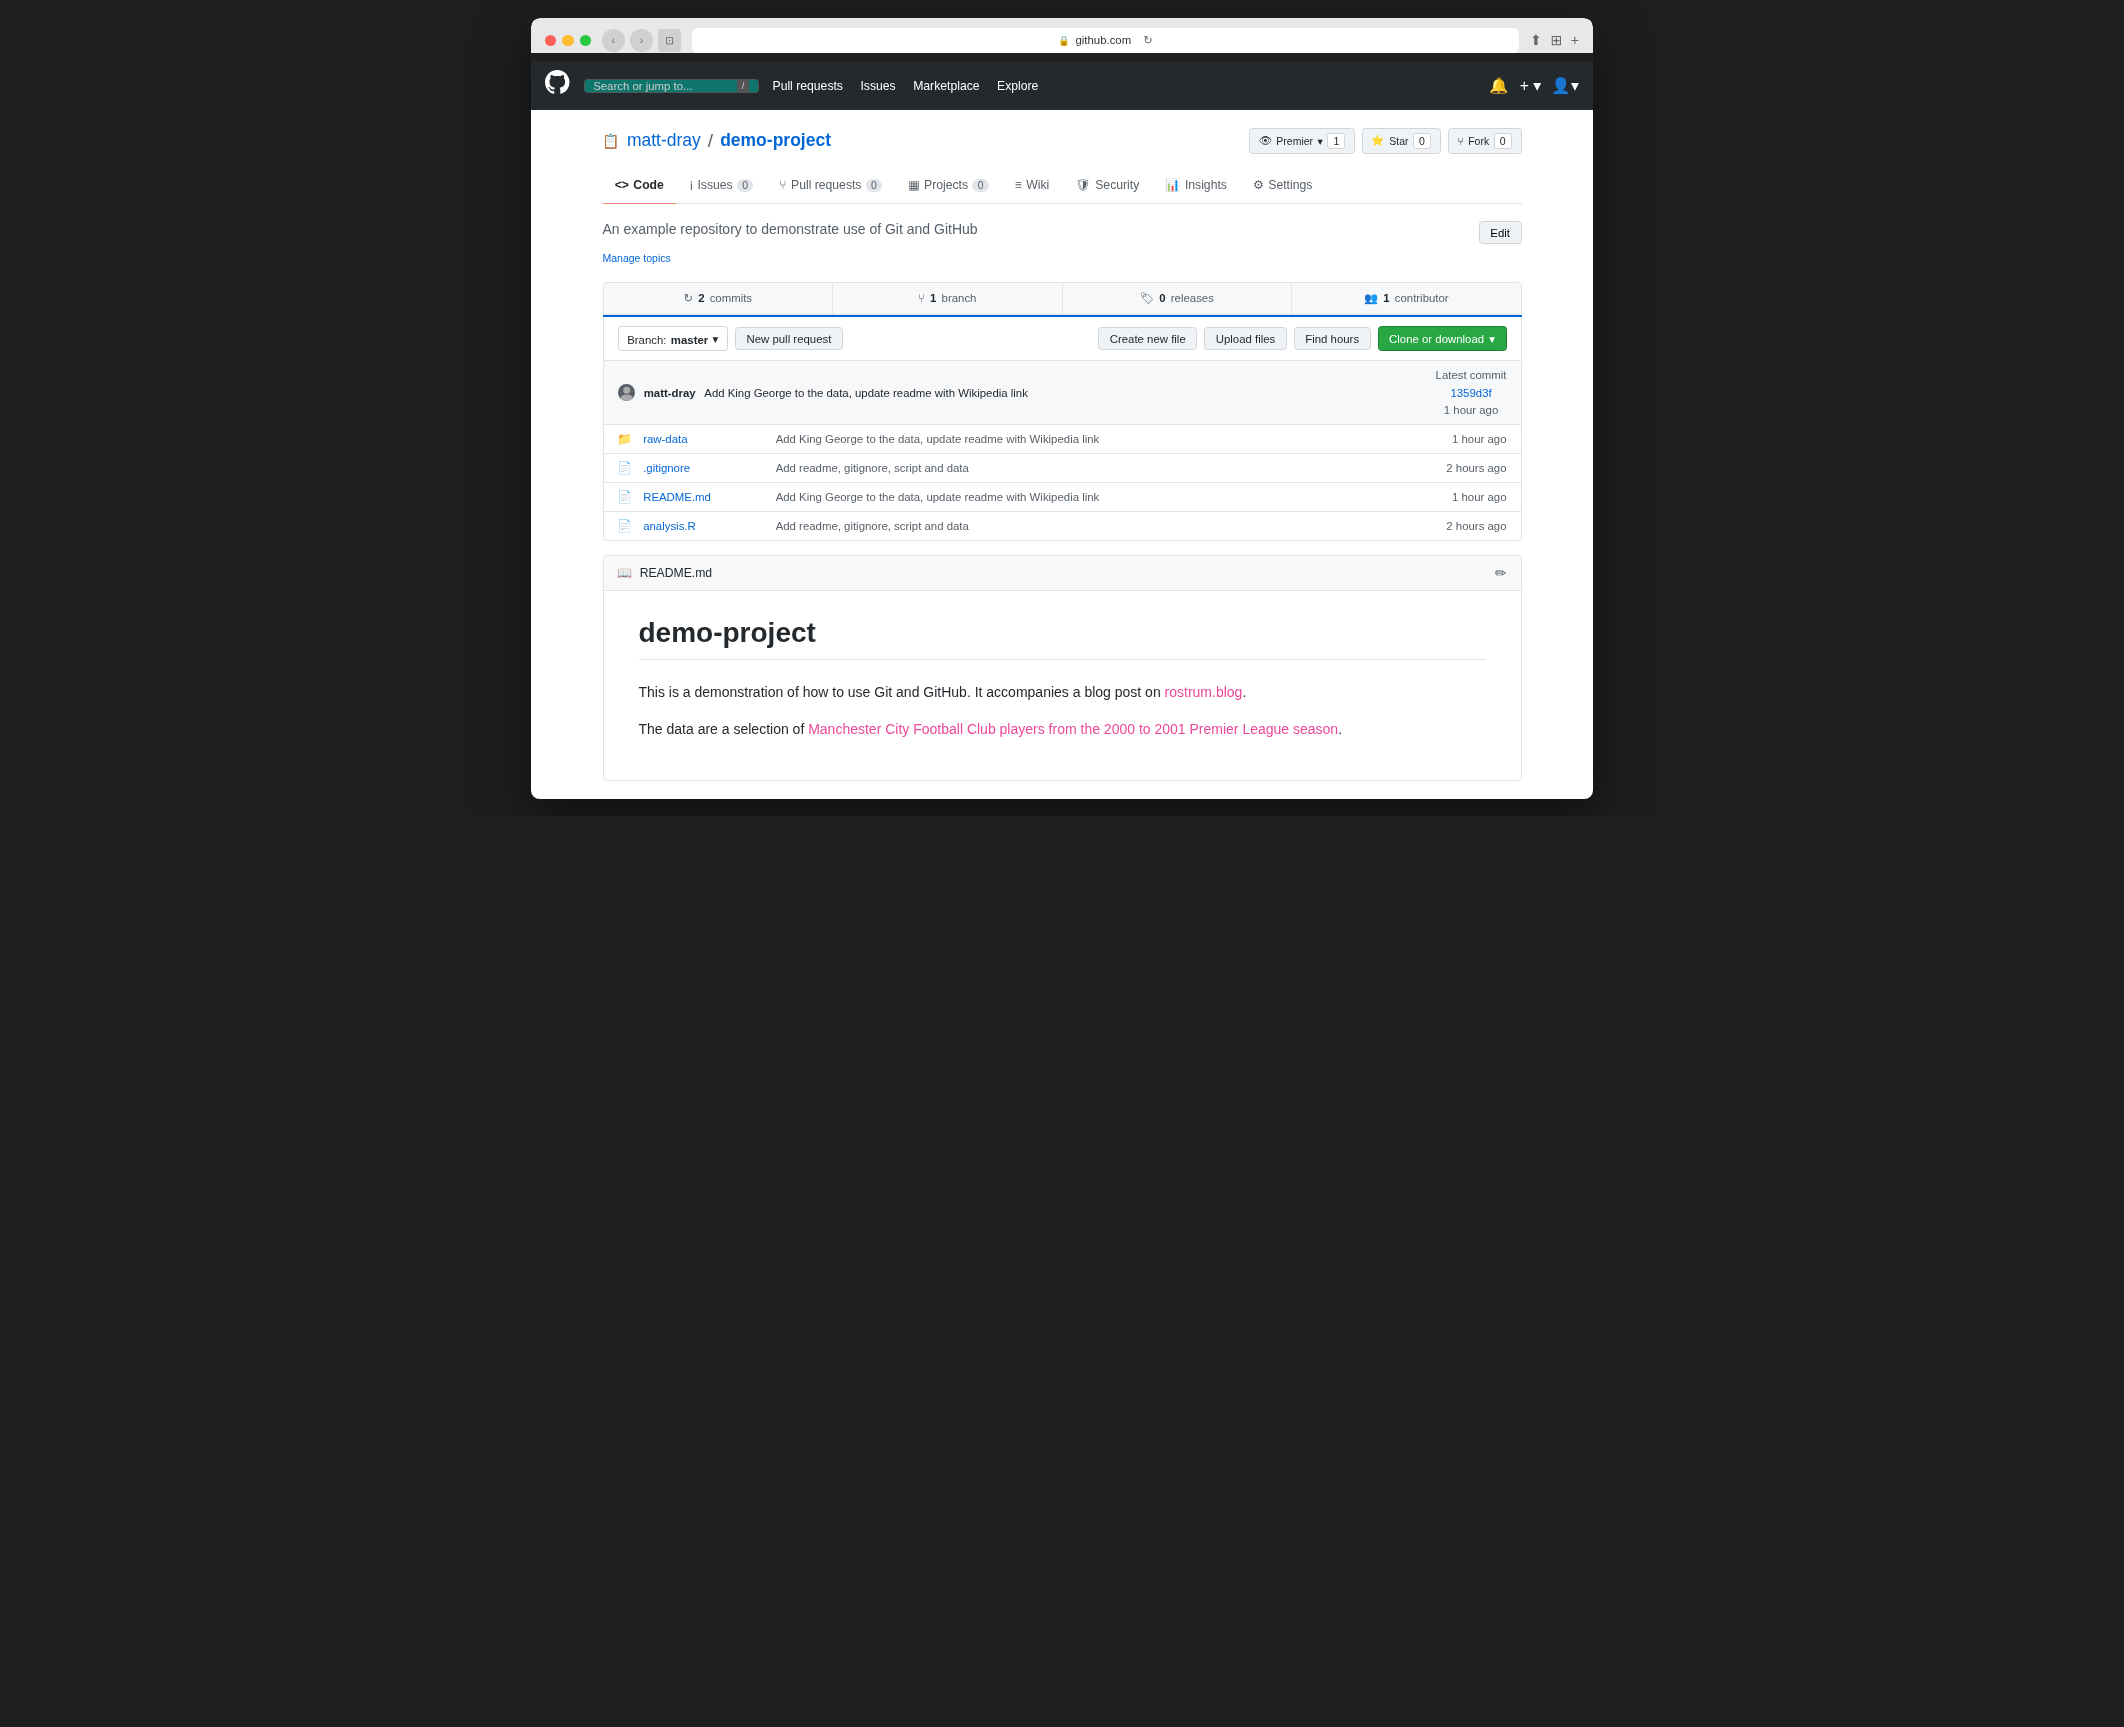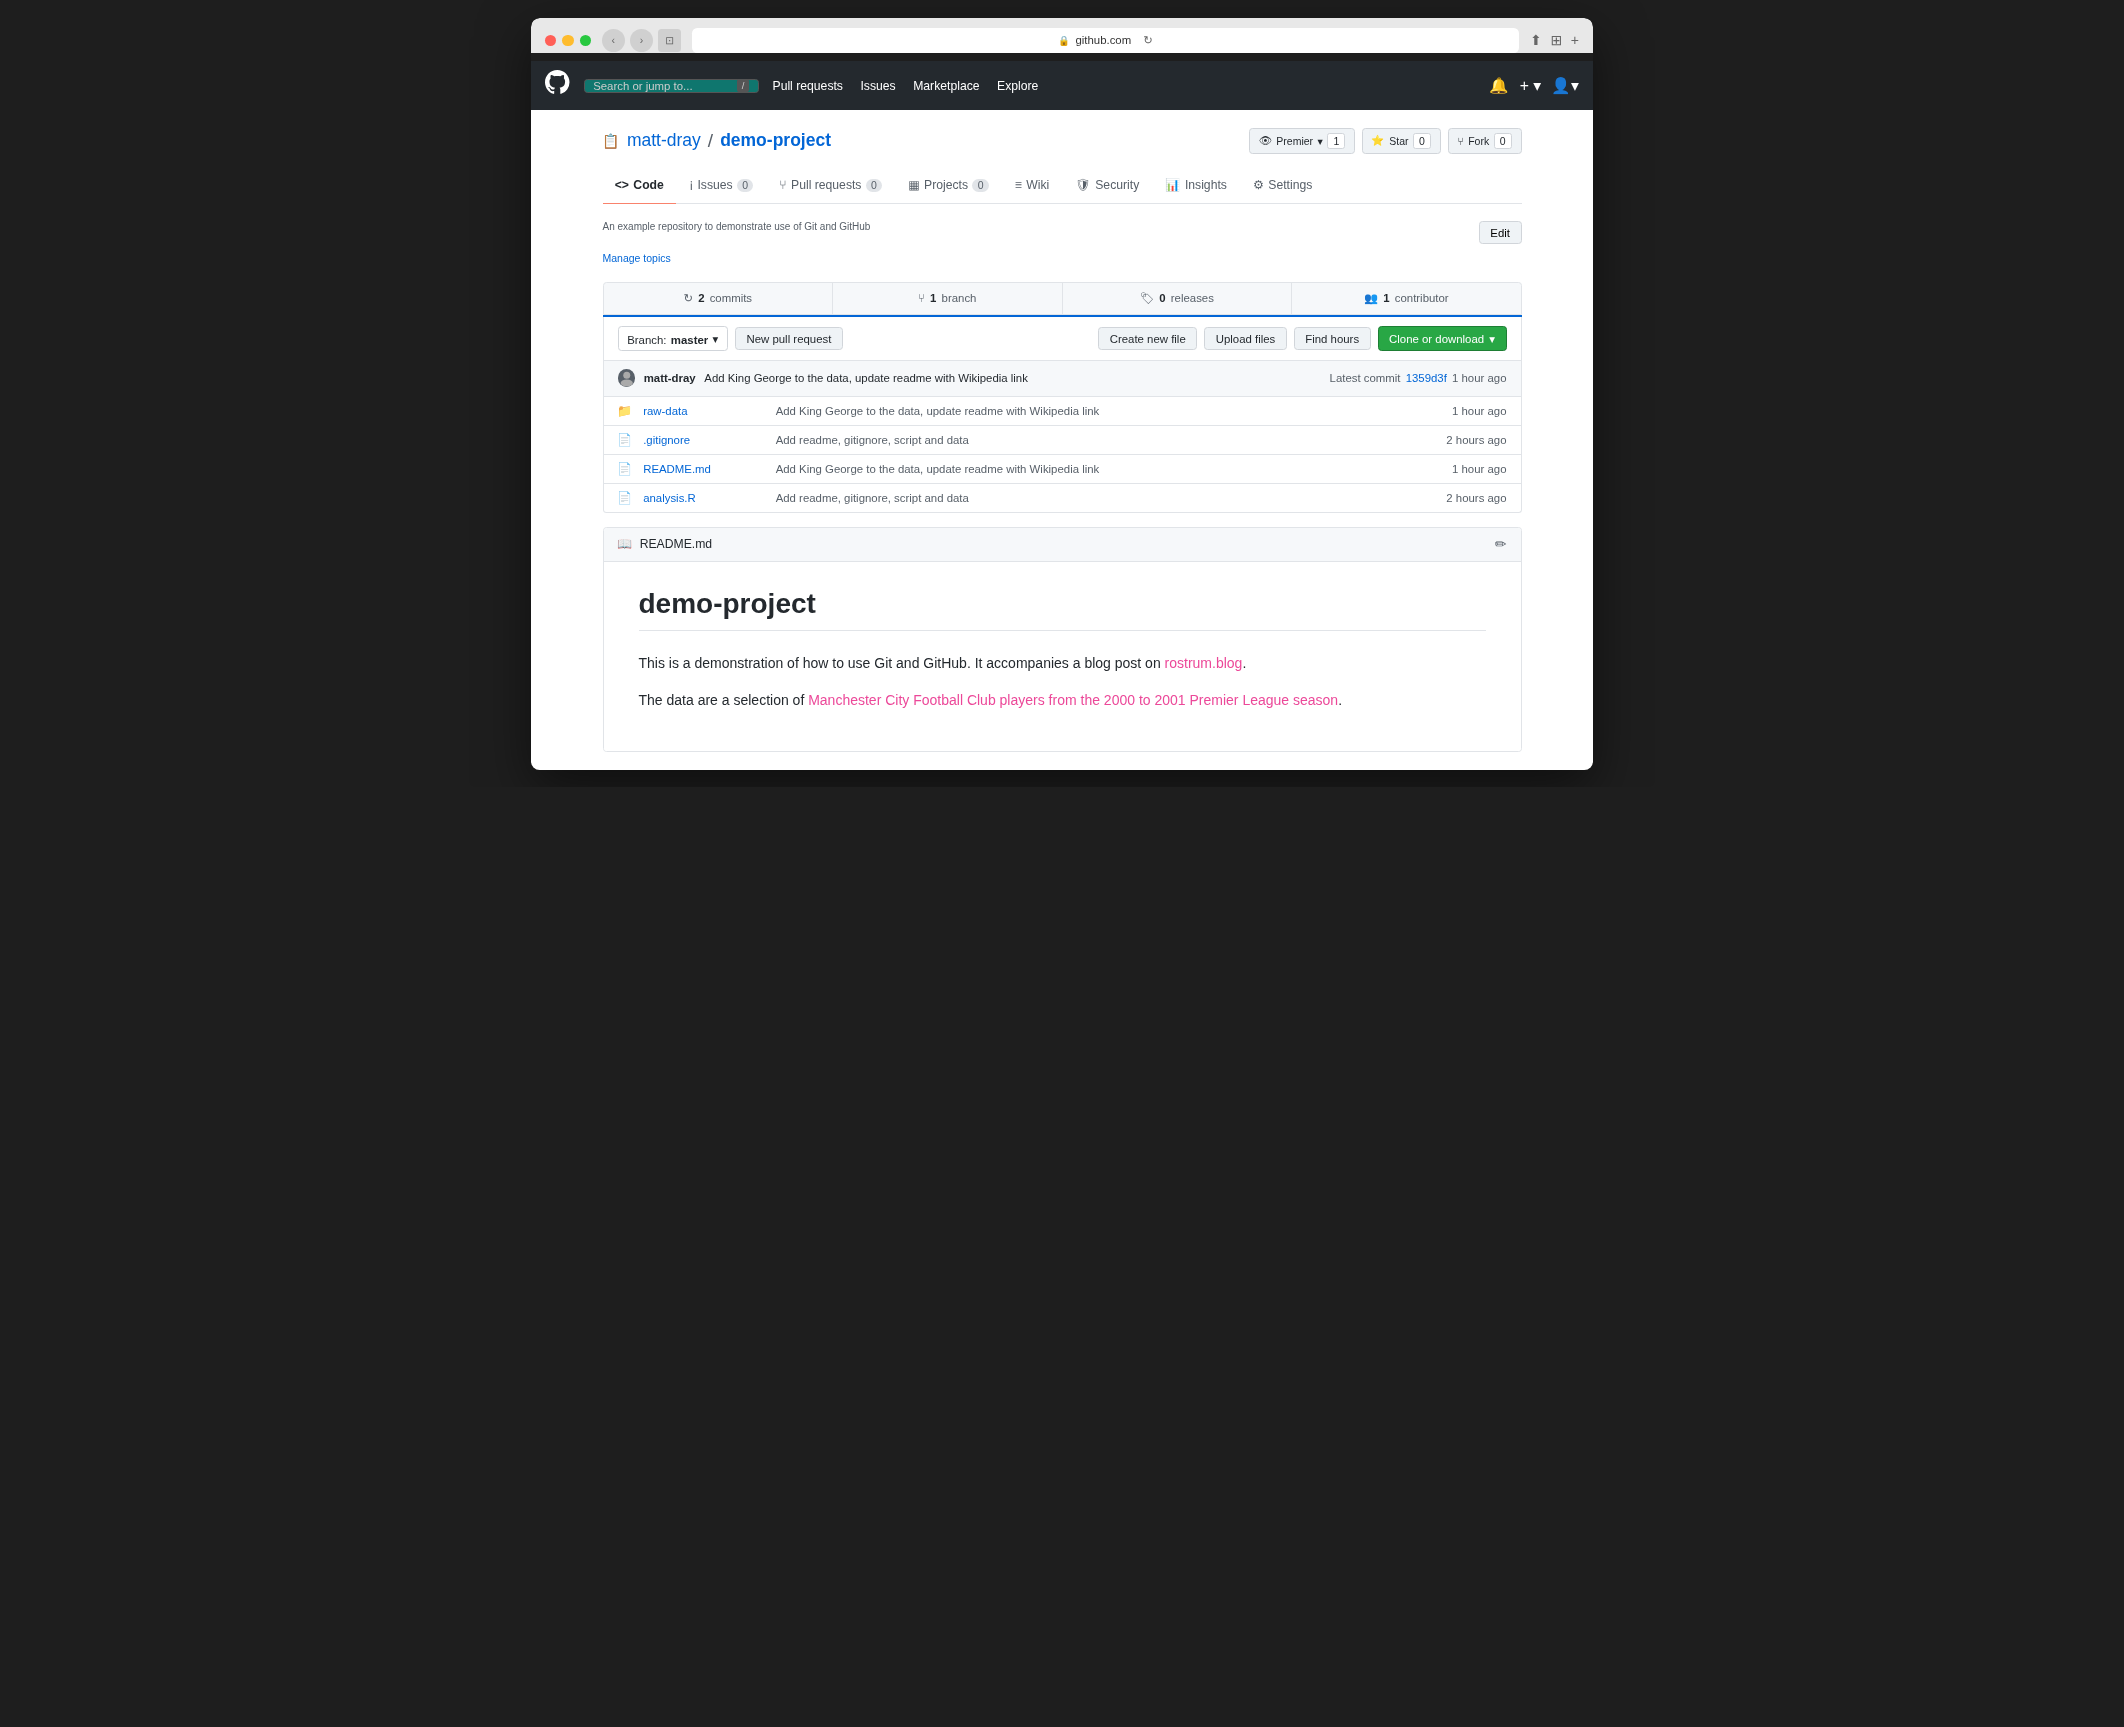--- a/index.html
+++ b/index.html
@@ -222,21 +222,21 @@
       font-size: 10.5px;
     }
 
     
     .repo-description {
       display: flex;
       justify-content: space-between;
       align-items: flex-start;
       margin-bottom: 7px;
     }
-    .repo-desc-text { color: #586069; font-size: 10px; }
+    .repo-desc-text { color: #586069; font-size: 14px; }
     .edit-btn {
       border: 0.9px solid #d1d5da;
       border-radius: 3.5px;
       padding: 4.4px 10.5px;
       font-size: 11.4px;
       cursor: pointer;
       background: #eff3f6;
     }
     .manage-topics {
       color: #0366d6;
@@ -353,20 +353,21 @@
     }
     .commit-author { font-weight: 600; font-size: 11.4px; color: #24292e; }
     .commit-message { font-size: 11.4px; color: #24292e; }
     .latest-commit-meta {
       margin-left: auto;
       font-size: 11.4px;
       color: #586069;
       display: flex;
       gap: 5.2px;
       align-items: center;
+      flex-direction: column;
     }
     .commit-hash { color: #0366d6; }
 
     
     .file-list {
       border: 0.9px solid #e1e4e8;
       border-top: none;
       border-radius: 0 0 3.5px 3.5px;
     }
     .file-row {

